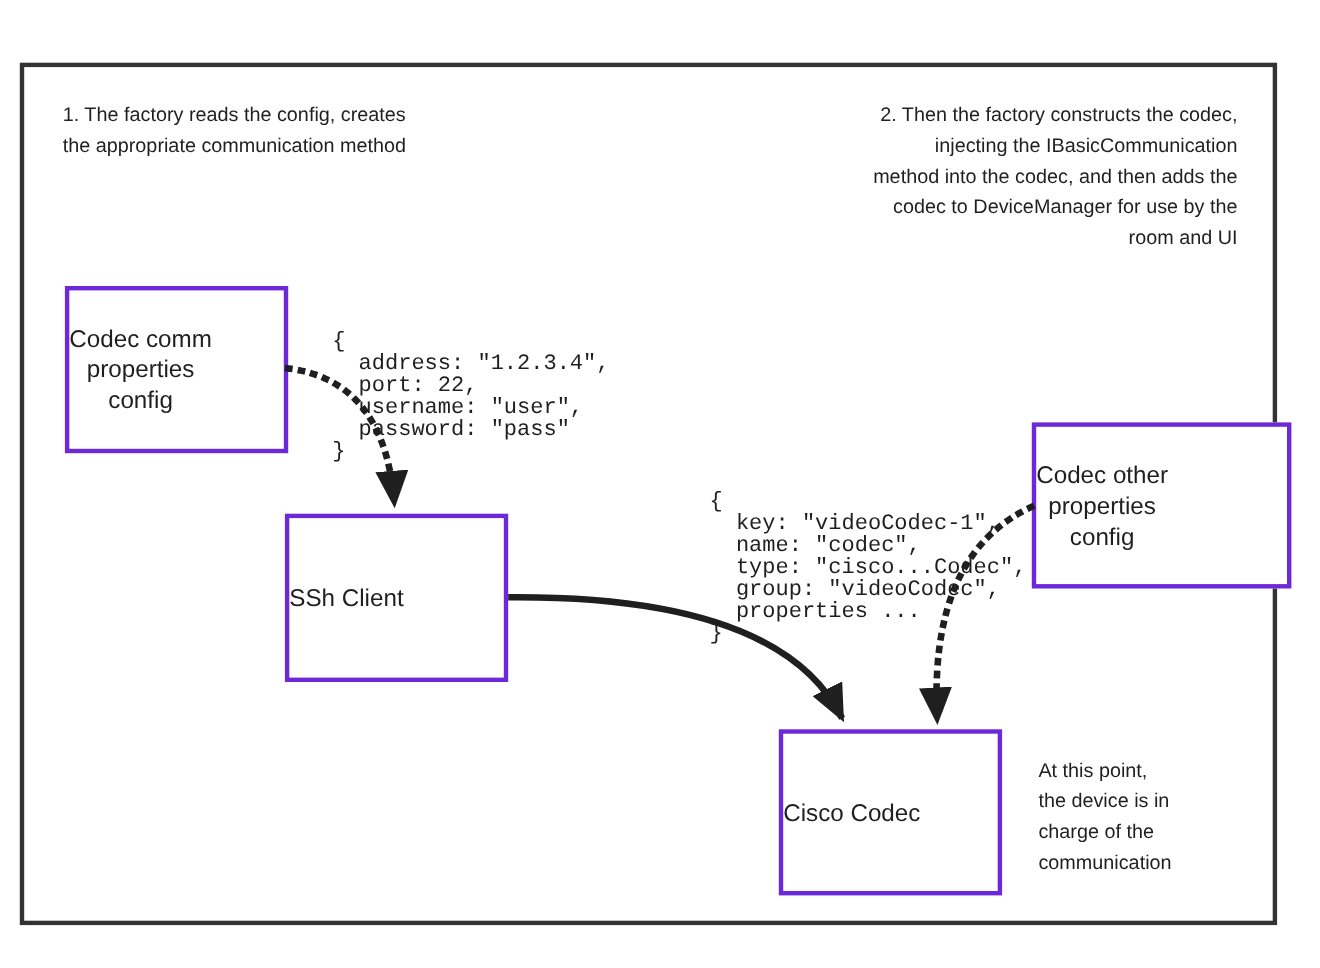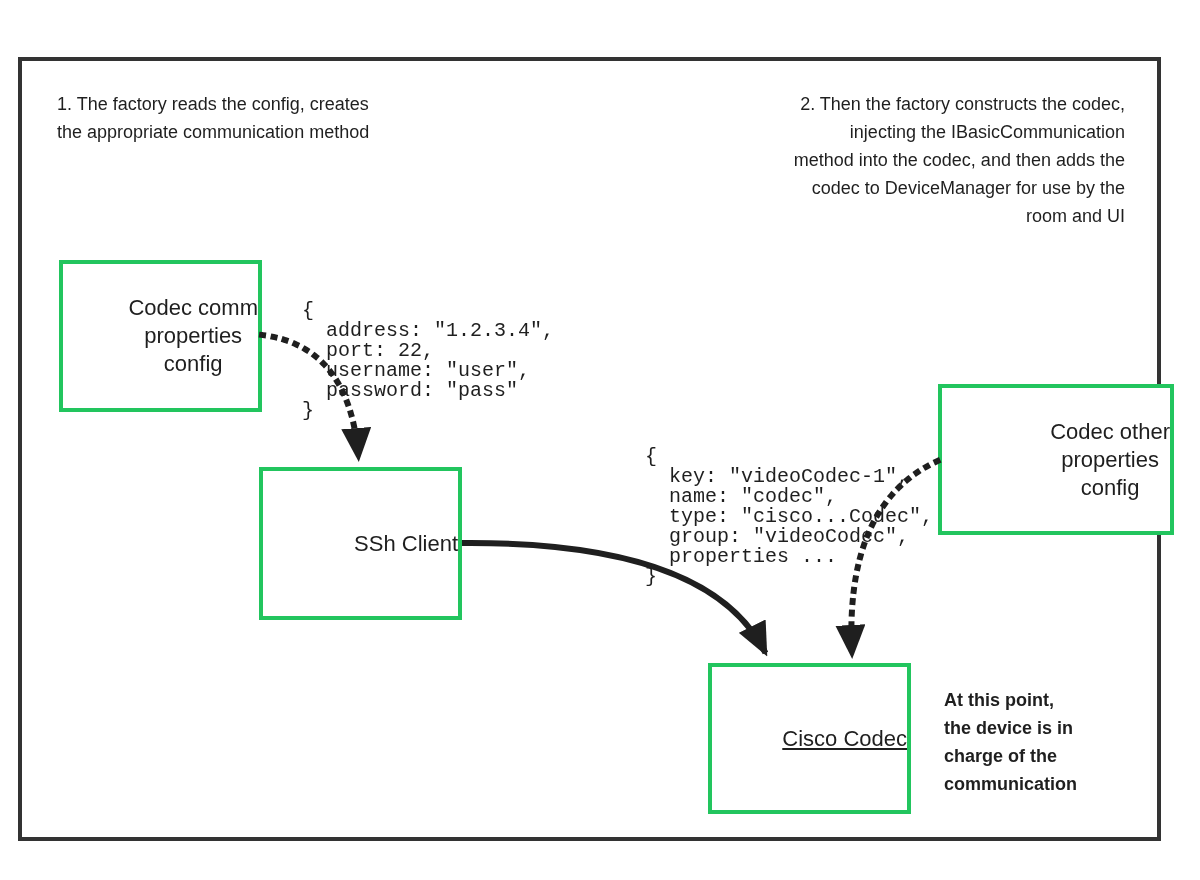--- a/index.html
+++ b/index.html
@@ -28,39 +28,39 @@
   }
   .annotation {
     position: absolute;
     font-size: 18px;
     line-height: 28px;
     white-space: pre-line;
     z-index: 1;
   }
   #step1-text   { left: 57px;  top: 90px;  width: 480px; }
   #step2-text   { left: 615px; top: 90px;  width: 510px; text-align: right; }
-  #end-note     { left: 944px; top: 686px; width: 210px; font-weight: bold; }
+  #end-note     { left: 944px; top: 686px; width: 210px; }
   .node {
     position: absolute;
     box-sizing: border-box;
-    border: 4px solid #22c55e;
+    border: 4px solid #6d28d9;
     background: #ffffff;
     display: flex;
     align-items: center;
-    justify-content: flex-end;
+    justify-content: flex-start;
     text-align: center;
     font-size: 22px;
     line-height: 28px;
     white-space: pre-line;
     z-index: 2;
   }
   #node-codec-comm  { left: 59px;  top: 260px; width: 203px; height: 152px; }
   #node-ssh-client  { left: 259px; top: 467px; width: 203px; height: 153px; }
   #node-codec-other { left: 938px; top: 384px; width: 236px; height: 151px; }
-  #node-cisco-codec { left: 708px; top: 663px; width: 203px; height: 151px; text-decoration: underline; }
+  #node-cisco-codec { left: 708px; top: 663px; width: 203px; height: 151px; }
   .code {
     position: absolute;
     margin: 0;
     font-family: "Liberation Mono", monospace;
     font-size: 20px;
     line-height: 20px;
     white-space: pre;
     color: #1f1f1f;
     z-index: 1;
   }

